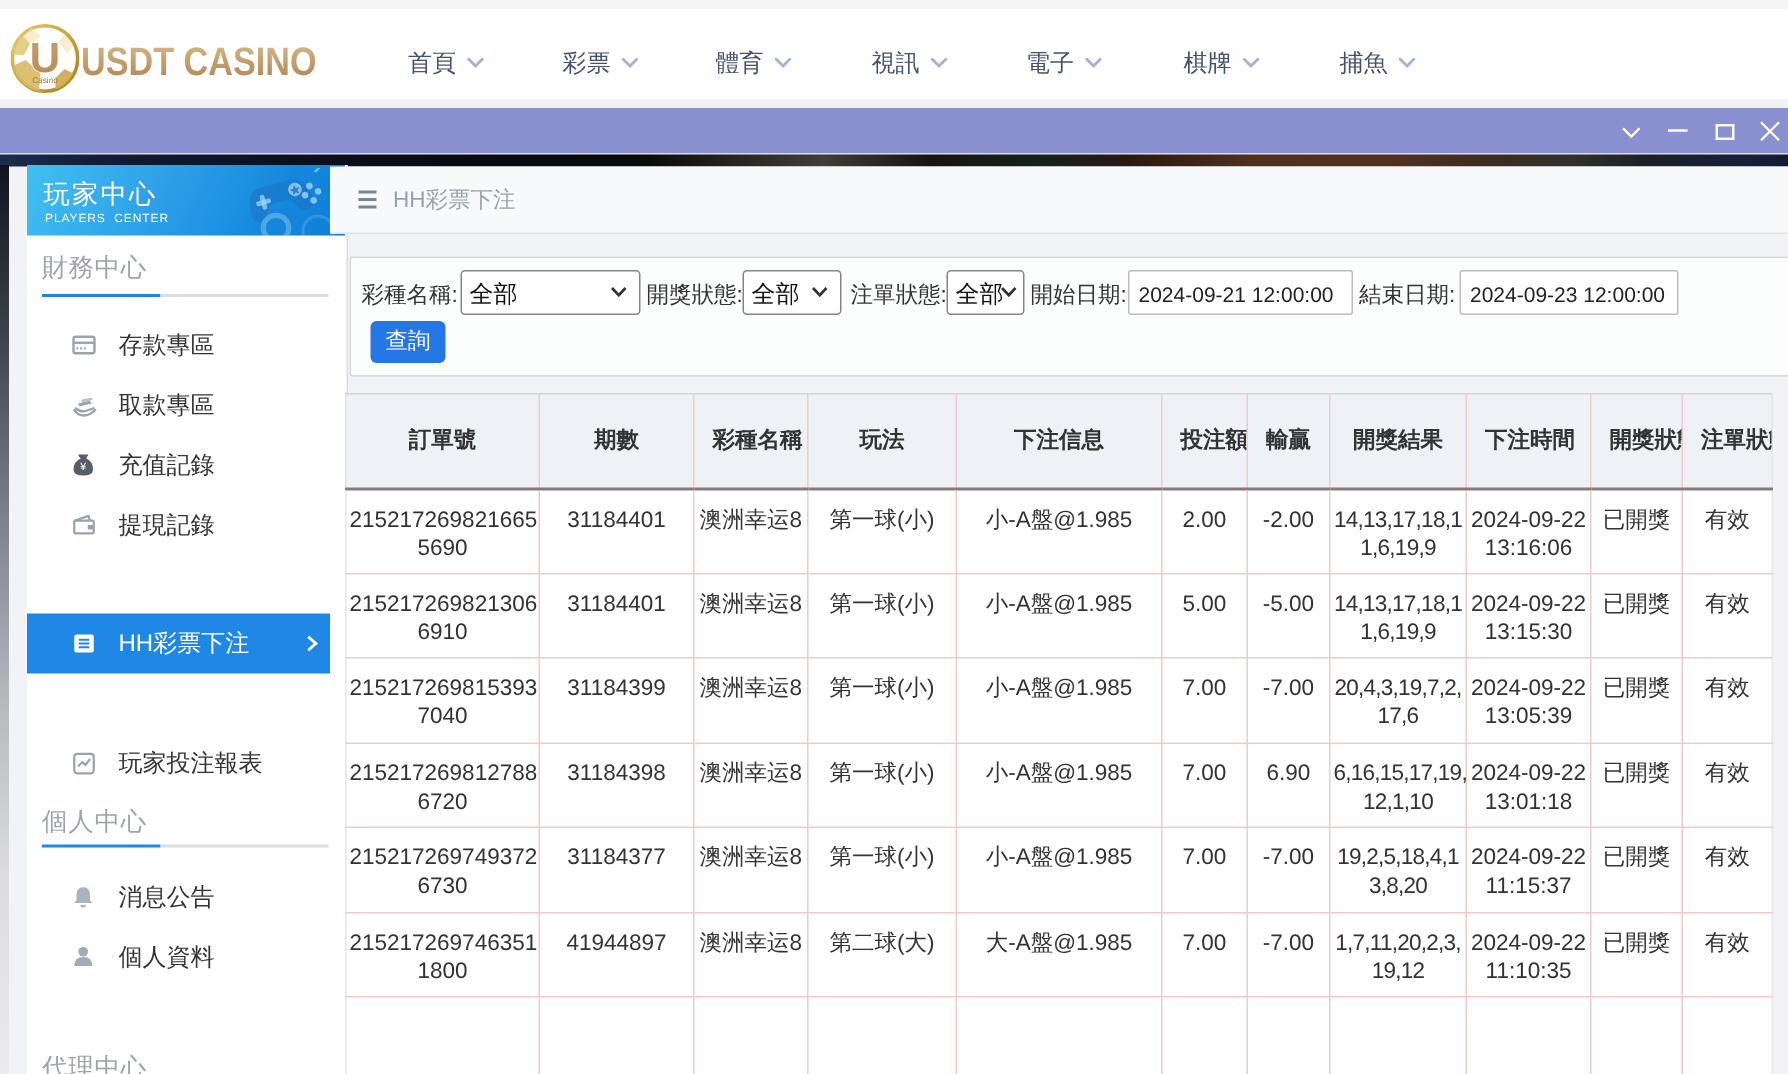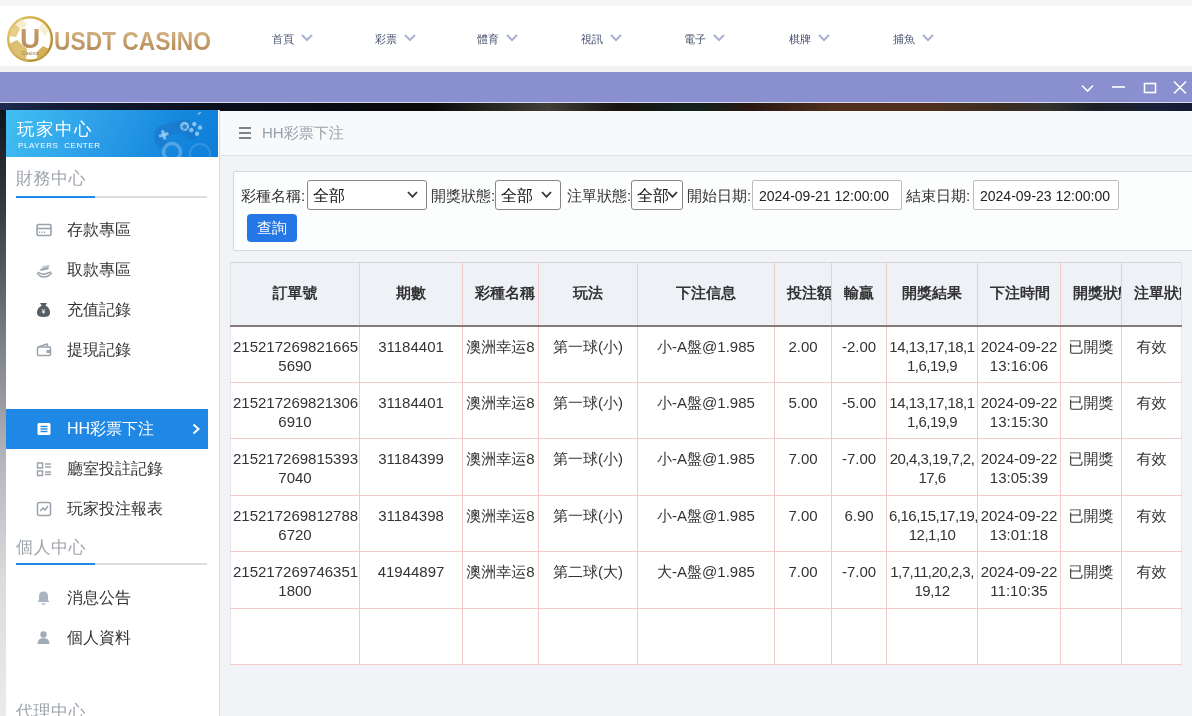--- a/index.html
+++ b/index.html
@@ -8,38 +8,38 @@
 .abs { position:absolute; }
 
 
 #topbar { left:0; top:0; width:1192px; height:72px; background:#fff; }
 #topstrip { left:0; top:0; width:1192px; height:6px; background:#f5f5f6; }
 #botstrip { left:0; top:66px; width:1192px; height:6px; background:#f2f2f4; }
 #logo-circle { left:7px; top:16px; width:46px; height:46px; }
 #brand { left:54px; top:26px; font-size:26.5px; font-weight:bold; letter-spacing:0px; transform:scaleX(0.86); transform-origin:left center; white-space:nowrap;
   background:linear-gradient(180deg,#d9bc90 0%,#c29a67 55%,#ad8350 100%);
   -webkit-background-clip:text; background-clip:text; color:transparent; }
-.nav-item { top:32px; font-size:11px; color:#45516d; }
+.nav-item { top:32px; font-size:16px; color:#45516d; }
 .nav-ch { display:inline-block; margin-left:7px; position:relative; top:-1px; }
 
 
 #purple { left:0; top:72px; width:1192px; height:30px; background:#8a8fd0; }
 #purpline { left:0; top:102px; width:1192px; height:1px; background:#d9dbee; }
 #purple svg { position:absolute; top:0; left:0; }
 
 
 #darkstrip { left:0; top:103px; width:1192px; height:8px;
   background:linear-gradient(90deg,#1d2c4e 0%,#141d38 5%,#0f172b 10%,#0b0f1d 18%,#090a10 28%,#0a0a0a 36%,#413e36 46%,#181310 52%,#14221c 58%,#2a1812 63%,#50301c 70%,#51301e 78%,#3a2d22 84%,#32312c 88%,#1c2026 92%,#182138 97%,#141c33 100%); }
 
 
 #leftstrip { left:0; top:110px; width:6px; height:606px;
   background:linear-gradient(180deg,#10141f 0%,#3a4048 18%,#7b7f86 38%,#b4b6bc 58%,#dcdce0 78%,#ebebee 100%); }
 
 
-#sidebar { left:6px; top:110px; width:214px; height:606px; background:#fff; border-right:1px solid #d9dde3; }
+#sidebar { left:18px; top:110px; width:214px; height:606px; background:#fff; border-right:1px solid #d9dde3; }
 #sb-head { left:0; top:0; width:212px; height:47px;
   background:linear-gradient(115deg,#41c0f2 0%,#2d9fe8 42%,#1487dd 78%,#0f7ed8 100%); overflow:hidden; }
 #sb-head .t1 { position:absolute; left:11px; top:7px; font-size:17.5px; color:#fff; letter-spacing:1.5px; }
 #sb-head .t2 { position:absolute; left:12px; top:31px; font-size:8px; color:#fff; letter-spacing:0.6px; }
 .sb-title { left:10px; font-size:17px; color:#9ea4ab; letter-spacing:0.5px; }
 .sb-line-b { left:10px; width:79px; height:2px; background:#1f88e5; }
 .sb-line-g { width:112px; height:2px; background:#dadde2; }
 .sb-item { left:0; width:202px; height:40px; }
 .sb-item .ic { position:absolute; left:30px; top:12px; width:16px; height:16px; }
 .sb-item .tx { position:absolute; left:61px; top:10px; font-size:16px; color:#333; }
@@ -206,31 +206,20 @@
           <rect x="1.5" y="2" width="13" height="12" rx="1.5" fill="#fff"></rect>
           <line x1="4.5" y1="5.5" x2="11.5" y2="5.5" stroke="#1f88e5" stroke-width="1.4"></line>
           <line x1="4.5" y1="8" x2="11.5" y2="8" stroke="#1f88e5" stroke-width="1.4"></line>
           <line x1="4.5" y1="10.5" x2="11.5" y2="10.5" stroke="#1f88e5" stroke-width="1.4"></line>
         </svg></span>
       <span class="tx">HH彩票下注</span>
       <svg style="position:absolute;right:8px;top:14px" width="8" height="12" viewBox="0 0 8 12">
         <path d="M1.5 1.5 L6.5 6 L1.5 10.5" fill="none" stroke="#fff" stroke-width="2"></path>
       </svg>
     </div>
-    <div class="abs sb-item" style="top: 339px;">
-      <span class="ic"><svg width="16" height="16" viewBox="0 0 16 16">
-          <rect x="1.5" y="2" width="5" height="5" fill="none" stroke="#9aa3ad" stroke-width="1.5"></rect>
-          <rect x="1.5" y="10" width="5" height="4.5" fill="none" stroke="#9aa3ad" stroke-width="1.5"></rect>
-          <line x1="9" y1="3" x2="15" y2="3" stroke="#9aa3ad" stroke-width="1.5"></line>
-          <line x1="9" y1="6" x2="15" y2="6" stroke="#9aa3ad" stroke-width="1.5"></line>
-          <line x1="9" y1="11" x2="15" y2="11" stroke="#9aa3ad" stroke-width="1.5"></line>
-          <line x1="9" y1="13.5" x2="15" y2="13.5" stroke="#9aa3ad" stroke-width="1.5"></line>
-        </svg></span>
-      <span class="tx">廳室投註記錄</span>
-    </div>
     <div class="abs sb-item" style="top: 379px;">
       <span class="ic"><svg width="16" height="16" viewBox="0 0 16 16">
           <rect x="1.5" y="1.5" width="13" height="13" rx="2" fill="none" stroke="#9aa3ad" stroke-width="1.5"></rect>
           <path d="M4 10 l3 -3 l2 2 l3 -4" fill="none" stroke="#9aa3ad" stroke-width="1.5"></path>
         </svg></span>
       <span class="tx">玩家投注報表</span>
     </div>
     <div class="abs sb-item" style="top: 468px; padding-left: 29px;">
       <span class="ic"><svg width="15" height="16" viewBox="0 0 15 16">
           <path d="M7.5 1.5 q4.5 0 4.5 5 l0 3.5 l1.5 2 h-12 l1.5 -2 l0 -3.5 q0 -5 4.5 -5 z" fill="#aab4c0"></path>
@@ -372,20 +361,33 @@
           <td>第一球(小)</td>
           <td>小-A盤@1.985</td>
           <td>7.00</td>
           <td>6.90</td>
           <td>6,16,15,17,19,<br>12,1,10</td>
           <td>2024-09-22 13:01:18</td>
           <td>已開獎</td>
           <td>有效</td>
         </tr>
         <tr>
+          <td>215217269749372<br>6730</td>
+          <td>31184377</td>
+          <td>澳洲幸运8</td>
+          <td>第一球(小)</td>
+          <td>小-A盤@1.985</td>
+          <td>7.00</td>
+          <td>-7.00</td>
+          <td>19,2,5,18,4,1<br>3,8,20</td>
+          <td>2024-09-22 11:15:37</td>
+          <td>已開獎</td>
+          <td>有效</td>
+        </tr>
+        <tr>
           <td>215217269746351<br>1800</td>
           <td>41944897</td>
           <td>澳洲幸运8</td>
           <td>第二球(大)</td>
           <td>大-A盤@1.985</td>
           <td>7.00</td>
           <td>-7.00</td>
           <td>1,7,11,20,2,3,<br>19,12</td>
           <td>2024-09-22 11:10:35</td>
           <td>已開獎</td>

